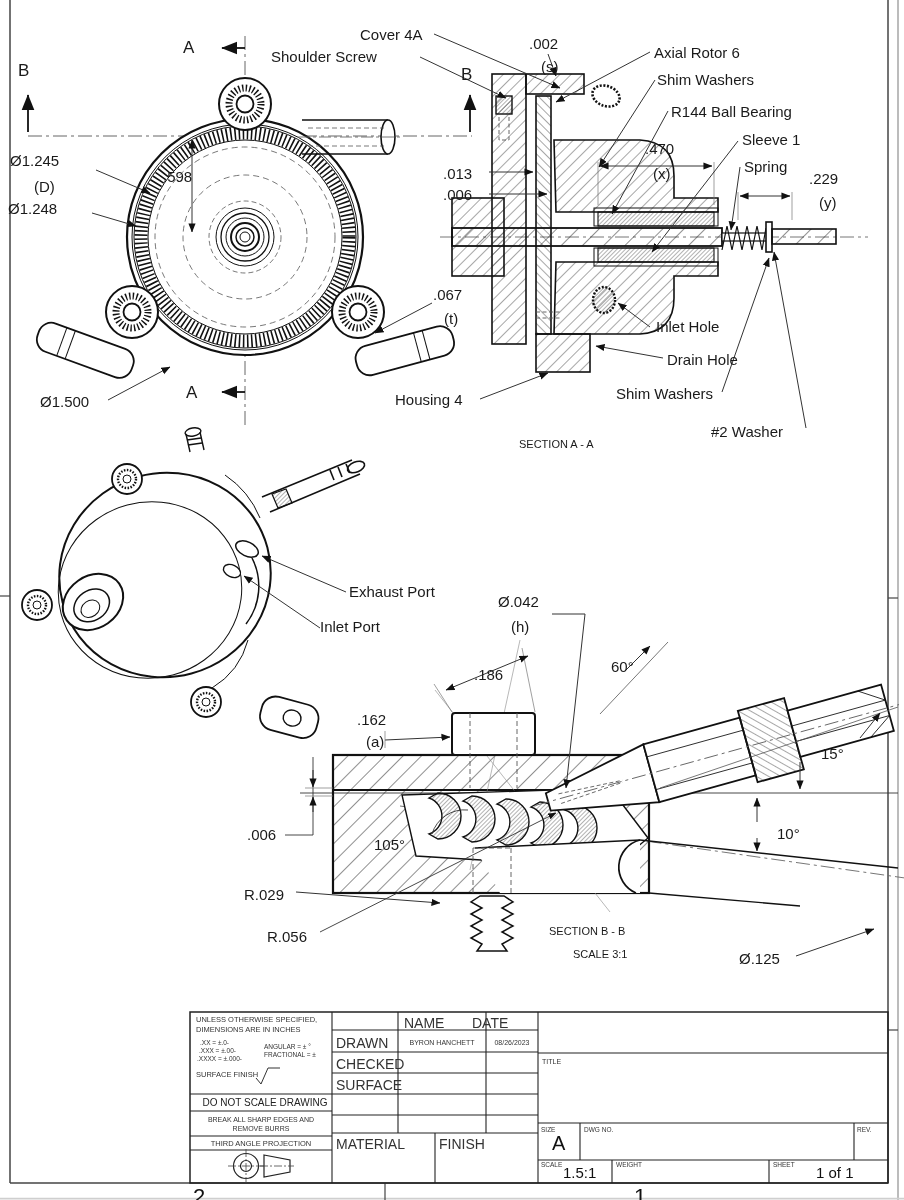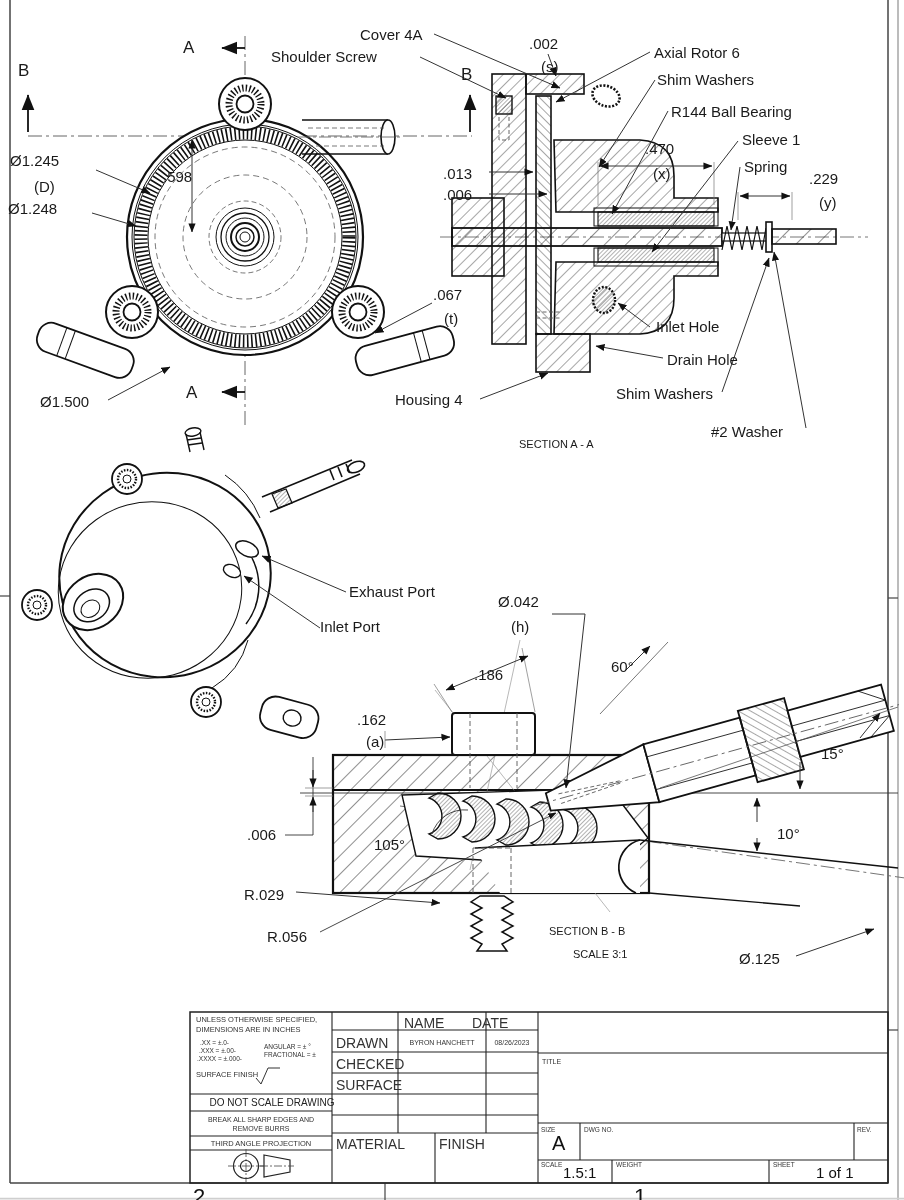--- a/index.html
+++ b/index.html
@@ -403,21 +403,21 @@
 <div class="lbl" style="left:739px;top:951px">Ø.125</div>
 
 <div class="tb fs75" style="left:196px;top:1016px">UNLESS OTHERWISE SPECIFIED,</div>
 <div class="tb fs75" style="left:196px;top:1026px">DIMENSIONS ARE IN INCHES</div>
 <div class="tb fs65" style="left:200px;top:1040px">.XX = ±.0-</div>
 <div class="tb fs65" style="left:199px;top:1048px">.XXX = ±.00-</div>
 <div class="tb fs65" style="left:197px;top:1056px">.XXXX = ±.000-</div>
 <div class="tb fs65" style="left:264px;top:1044px">ANGULAR = ± °</div>
 <div class="tb fs65" style="left:264px;top:1052px">FRACTIONAL = ±</div>
 <div class="tb fs75" style="left:196px;top:1071px">SURFACE FINISH</div>
-<div class="tb fs10 ctr" style="left:190px;top:1098px;width:164px">DO NOT SCALE DRAWING</div>
+<div class="tb fs10 ctr" style="left:183px;top:1098px;width:164px">DO NOT SCALE DRAWING</div>
 <div class="tb fs7 ctr" style="left:190px;top:1116px;width:142px">BREAK ALL SHARP EDGES AND</div>
 <div class="tb fs7 ctr" style="left:190px;top:1125px;width:142px">REMOVE BURRS</div>
 <div class="tb fs75 ctr" style="left:190px;top:1140px;width:142px">THIRD ANGLE PROJECTION</div>
 <div class="tb fs8" style="left:404px;top:1016px">NAME</div>
 <div class="tb fs8" style="left:472px;top:1016px">DATE</div>
 <div class="tb fs8" style="left:336px;top:1036px">DRAWN</div>
 <div class="tb fs7 ctr" style="left:398px;top:1039px;width:88px">BYRON HANCHETT</div>
 <div class="tb fs7 ctr" style="left:486px;top:1039px;width:52px">08/26/2023</div>
 <div class="tb fs8" style="left:336px;top:1057px">CHECKED</div>
 <div class="tb fs8" style="left:336px;top:1078px">SURFACE</div>

